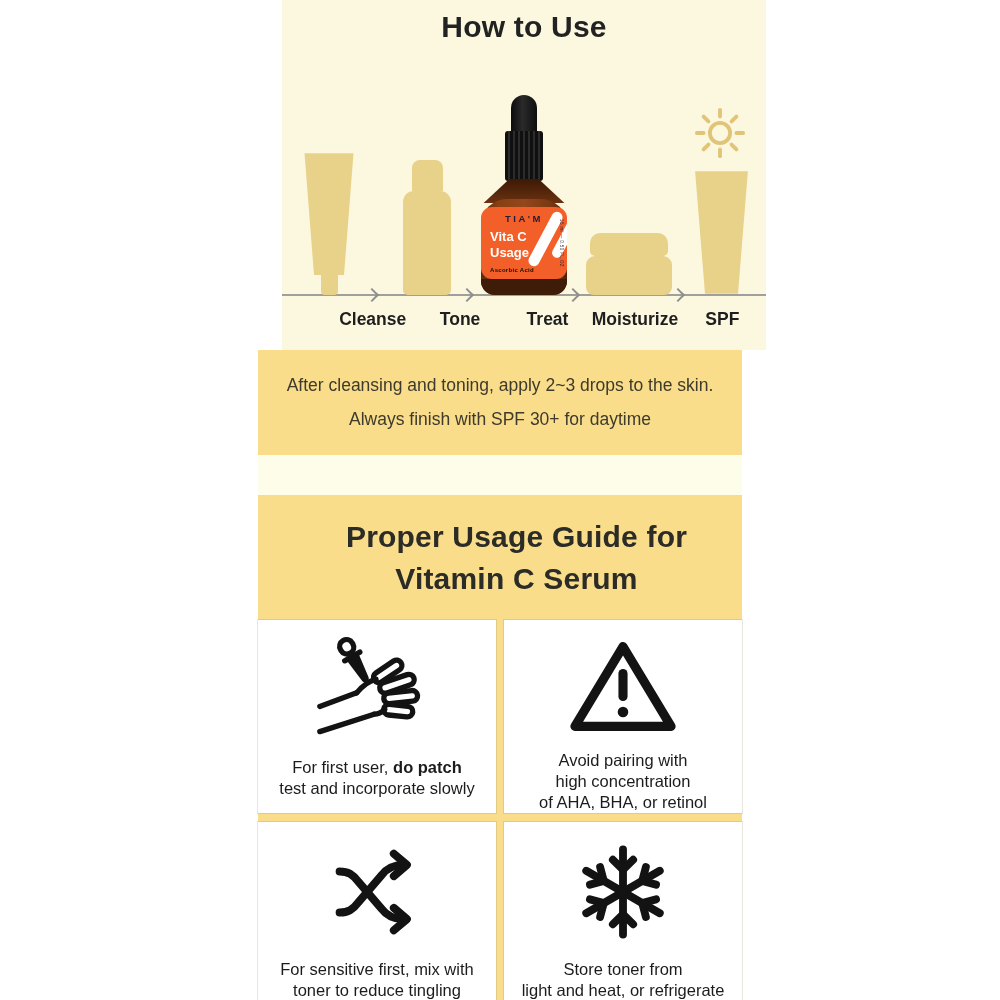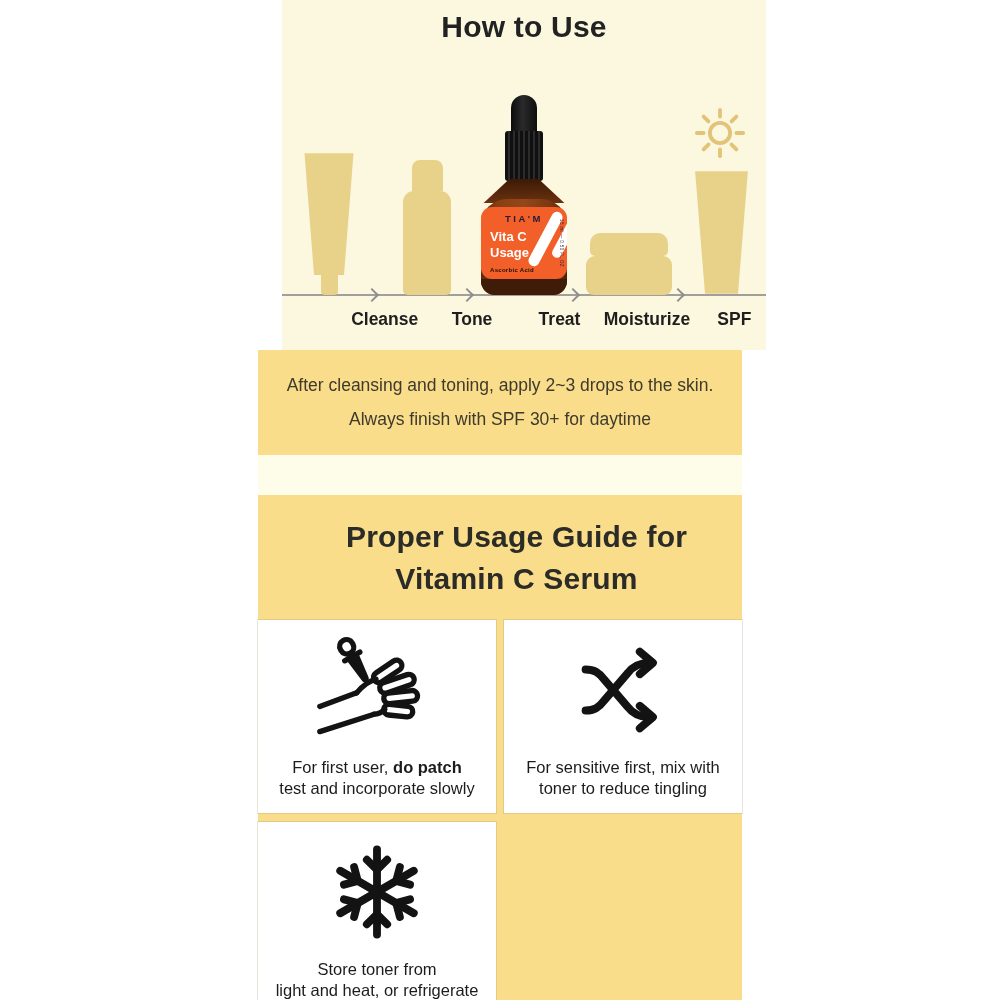--- a/index.html
+++ b/index.html
@@ -48,21 +48,21 @@
   .b-pill { position:absolute; background:#fff; border-radius:7px; }
   .b-pill.p1 { right:16px; top:2px; width:11px; height:60px; transform:rotate(28deg); }
   .b-pill.p2 { right:-4px; top:5px; width:10px; height:48px; transform:rotate(28deg); }
   .b-brand { position:absolute; top:6px; left:0; width:100%; text-align:center; font-size:9.5px; font-weight:700;
              letter-spacing:2.5px; color:#241c38; }
   .b-name { position:absolute; left:9px; top:22px; font-size:13px; line-height:16px; font-weight:700; color:#ffffff; }
   .b-ingr { position:absolute; left:9px; bottom:6px; font-size:6px; font-weight:700; color:#1e0f04; letter-spacing:.3px; }
   .b-vol { position:absolute; right:3px; top:12px; font-size:4.5px; color:#33233d; writing-mode:vertical-rl; letter-spacing:.4px; }
   .b-foot { position:absolute; left:2px; top:184px; width:86px; height:16px; background:#3E1C08; border-radius:0 0 14px 14px; }
 
-  .steps { position:absolute; top:309px; left:12px; width:100%; display:flex;padding-left:47px; }
+  .steps { position:absolute; top:309px; left:0; width:100%; display:flex;padding-left:47px; }
   .steps span { flex:1; text-align:center; font-size:17.5px; font-weight:700; color:#1e1e1e; }
 
   
   .instruction { width:484px; height:105px; background:var(--yellow,#F9DD8A);
       display:flex; flex-direction:column; justify-content:center; align-items:center; gap:13px; }
   .instruction p { font-size:17.5px; color:#3e3a2c; }
 
   .gap-strip { width:484px; height:40px; background:var(--pale,#FEFDEA); }
 
   
@@ -197,20 +197,36 @@
               <path d="M62 80 Q68 80 73 75"></path>
             </g>
           </svg>
         </div>
         <p class="tip-text">
           <span>For first user, </span><b>do patch</b><br>
           <span>test and incorporate slowly</span>
         </p>
       </div>
 
+      <div class="tip">
+        <div class="tip-icon">
+          <svg width="116" height="100" viewBox="0 0 120 104">
+            <g class="stroke" stroke-width="9.5">
+              <path d="M60 12 L110 95 L10 95 Z"></path>
+              <line x1="60" y1="40" x2="60" y2="64"></line>
+            </g>
+            <circle cx="60" cy="80" r="5.5" fill="#131313"></circle>
+          </svg>
+        </div>
+        <p class="tip-text">
+          <span>Avoid pairing with</span><br>
+          <span>high concentration</span><br>
+          <span>of AHA, BHA, or retinol</span>
+        </p>
+      </div>
 
       <div class="tip r2">
         <div class="tip-icon">
           <svg width="98" height="86" viewBox="0 0 104 92">
             <g class="stroke" stroke-width="8.5">
               <path d="M12 24 C21 24 26 27 32 35 L57 64 C63 72 70 75 80 75"></path>
               <path d="M12 68 C21 68 26 65 32 57 L57 28 C63 20 70 17 80 17"></path>
               <path d="M70 63 L84 75 L70 87"></path>
               <path d="M70 5 L84 17 L70 29"></path>
             </g>

